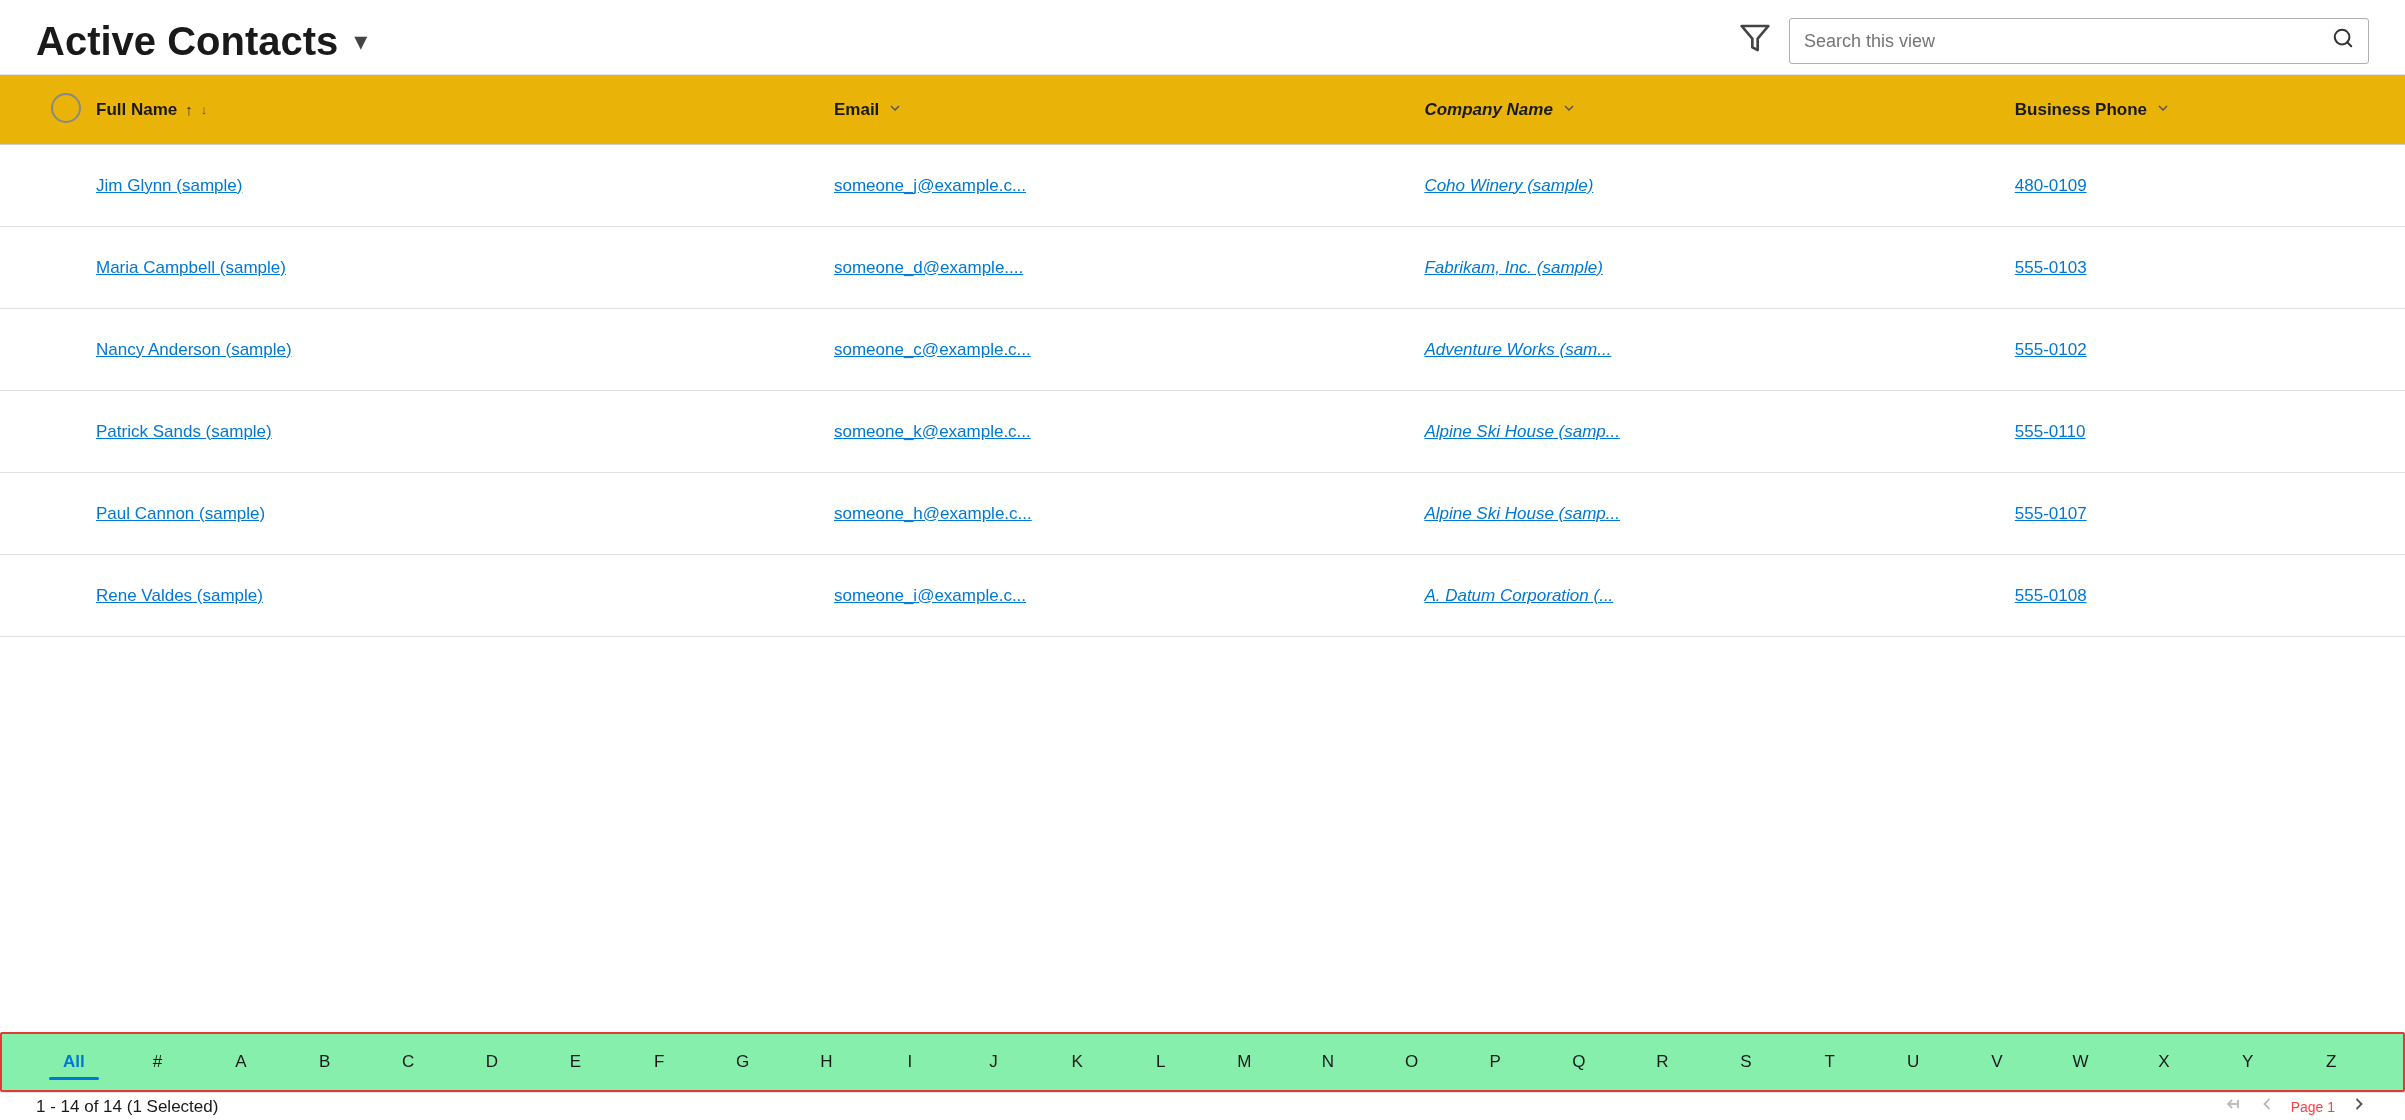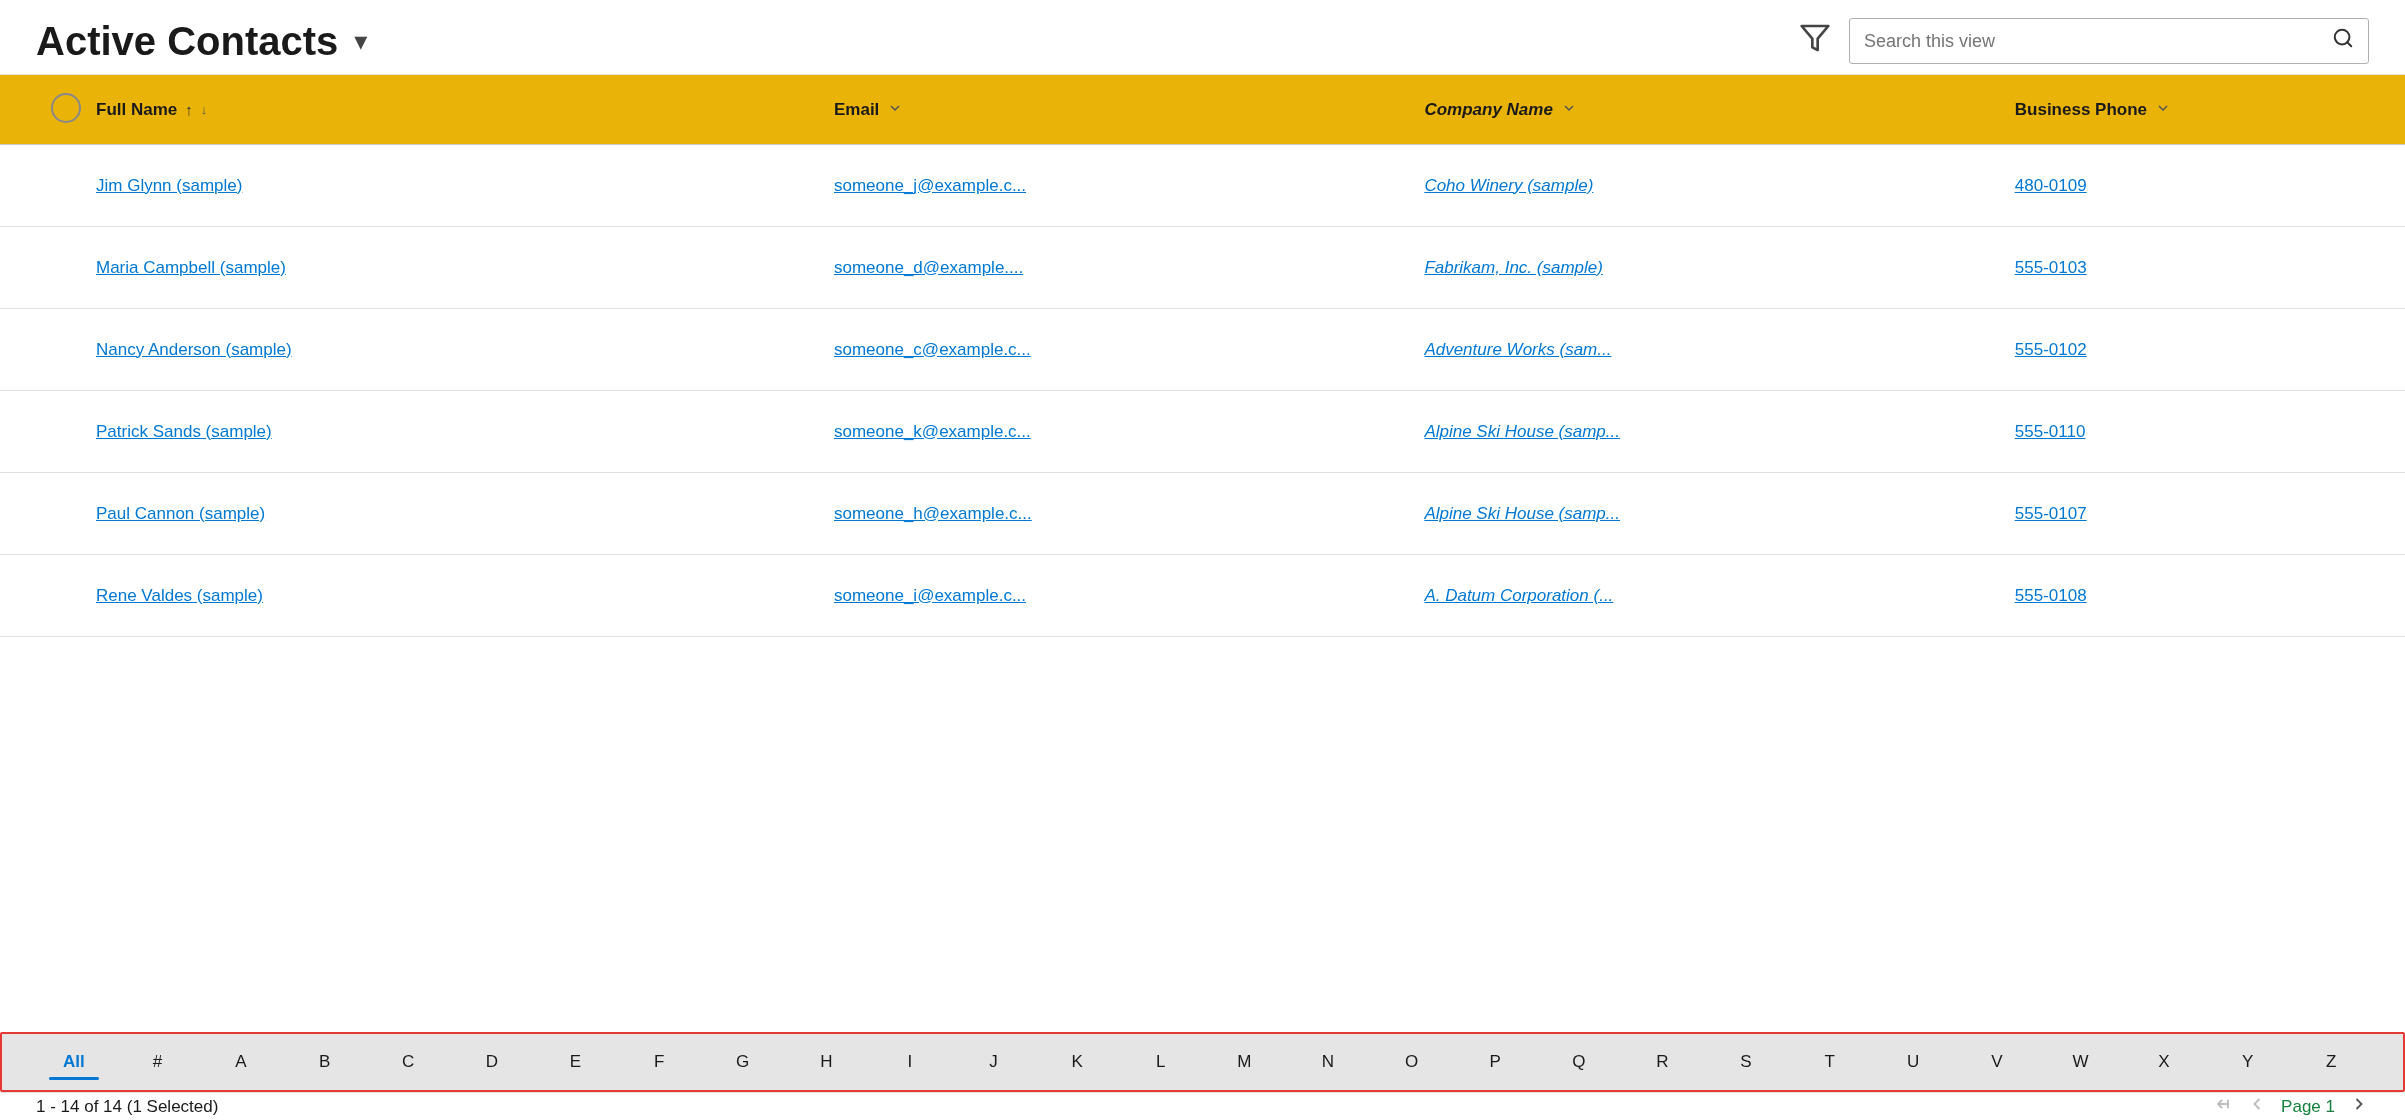--- a/index.html
+++ b/index.html
@@ -50,21 +50,21 @@
       color: #444;
       cursor: pointer;
     }
     .search-box {
       display: flex;
       align-items: center;
       border: 1.5px solid #b0b0b0;
       border-radius: 3px;
       background: #fff;
       padding: 8px 14px;
-      width: 520px;
+      width: 580px;
       gap: 10px;
     }
     .search-input {
       border: none;
       outline: none;
       font-size: 18px;
       color: #888;
       flex: 1;
       background: transparent;
     }
@@ -146,21 +146,21 @@
     .alpha-bar-wrapper {
       border: 2px solid #e53935;
       border-radius: 2px;
       margin: 10px 0 0 0;
     }
     .alpha-bar {
       display: flex;
       align-items: center;
       padding: 10px 30px;
       gap: 0;
-      background: #e5e5e5;
+      background: #86efac;
     }
     .alpha-item {
       flex: 1;
       text-align: center;
       font-size: 17px;
       color: #1a1a1a;
       cursor: pointer;
       padding: 8px 0;
       position: relative;
     }
@@ -200,22 +200,22 @@
     .page-nav-icon {
       font-size: 20px;
       color: #555;
       cursor: pointer;
     }
     .page-nav-icon.disabled {
       color: #bbb;
       cursor: default;
     }
     .page-label {
-      font-size: 17px;
-      color: #15803d;
+      font-size: 14px;
+      color: #ef4444;
     }
     .table-area {
       position: relative;
       flex: 1;
     }
   </style>
 </head>
 <body>
 
 <div class="page-wrapper">

